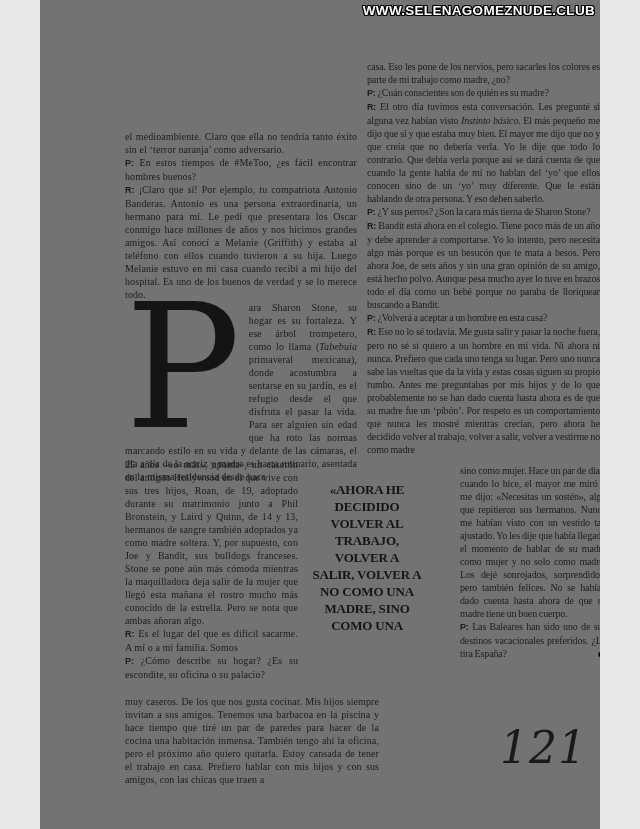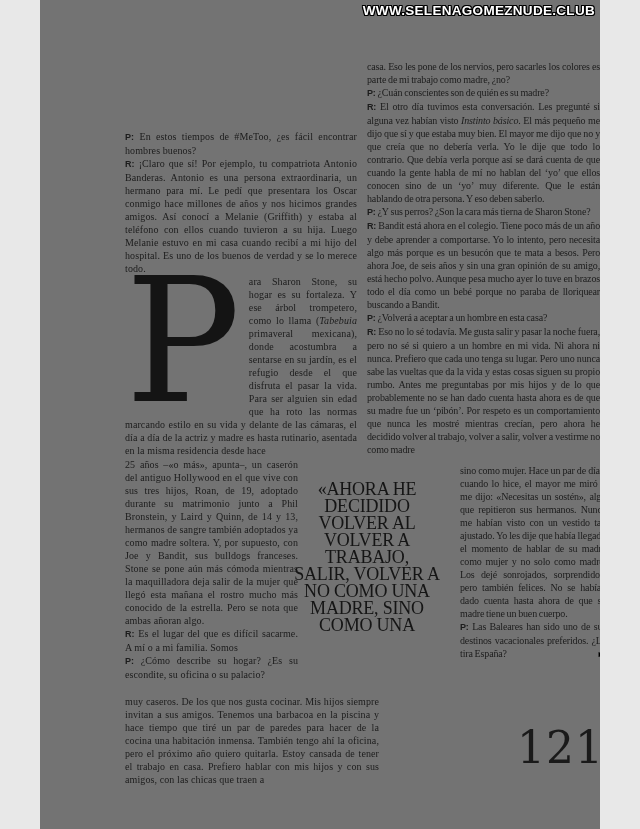--- a/index.html
+++ b/index.html
@@ -28,43 +28,44 @@
   .b1{left:327px;top:60px;width:233px;}
   .b2{left:420px;top:464px;width:146px;}
   .feature{margin-top:11px;}
   .dropcap{
     float:left;font-family:"DejaVu Serif",serif;font-weight:400;
     font-size:172px;line-height:.75;margin:2px 8px 0 0;color:#141414;
   }
   
   .pq{
     position:absolute;left:254px;top:481px;width:146px;
-    text-align:center;font-family:"Liberation Serif",serif;font-weight:400;
-    font-size:18px;line-height:17px;letter-spacing:-.2px;color:#151515;
+    text-align:center;font-family:"Liberation Serif",serif;font-weight:700;
+    font-size:13px;line-height:17px;letter-spacing:-.2px;color:#151515;
   }
   
   .pageno{
-    position:absolute;left:477px;top:726px;
+    position:absolute;left:460px;top:726px;
     font-family:"DejaVu Serif",serif;font-size:44px;line-height:1;
-    letter-spacing:1px;color:#1a1a1a;
+    letter-spacing:1px;color:#1a1a1a;font-style:italic;
   }
   .p-rel{position:relative;}
   .arrow{
     position:absolute;right:0;bottom:1px;
     font-family:"DejaVu Sans",sans-serif;font-size:10px;line-height:10px;color:#000;
   }
 </style>
 </head>
 <body>
 
 <div class="page">
 
   <div class="wm">WWW.SELENAGOMEZNUDE.CLUB</div>
 
   <div class="tb colA a1">
+    <p>el medioambiente. Claro que ella no tendría tanto éxito sin el ‘terror naranja’ como adversario.</p>
     <p><span class="qp">P:</span><span> En estos tiempos de #MeToo, ¿es fácil encontrar hombres buenos?</span></p>
     <p><span class="qp">R:</span><span> ¡Claro que sí! Por ejemplo, tu compatriota Antonio Banderas. Antonio es una persona extraordinaria, un hermano para mí. Le pedí que presentara los Oscar conmigo hace millones de años y nos hicimos grandes amigos. Así conocí a Melanie (Griffith) y estaba al teléfono con ellos cuando tuvieron a su hija. Luego Melanie estuvo en mi casa cuando recibí a mi hijo del hospital. Es uno de los buenos de verdad y se lo merece todo.</span></p>
     <p class="feature"><span class="dropcap">P</span><span>ara Sharon Stone, su hogar es su fortaleza. Y ese árbol trompetero, como lo llama (</span><i>Tabebuia</i><span> primaveral mexicana), donde acostumbra a sentarse en su jardín, es el refugio desde el que disfruta el pasar la vida. Para ser alguien sin edad que ha roto las normas marcando estilo en su vida y delante de las cámaras, el día a día de la actriz y madre es hasta rutinario, asentada en la misma residencia desde hace</span></p>
   </div>
 
   <div class="tb colA a2">
     <p>25 años –«o más», apunta–, un caserón del antiguo Hollywood en el que vive con sus tres hijos, Roan, de 19, adoptado durante su matrimonio junto a Phil Bronstein, y Laird y Quinn, de 14 y 13, hermanos de sangre también adoptados ya como madre soltera. Y, por supuesto, con Joe y Bandit, sus bulldogs franceses. Stone se pone aún más cómoda mientras la maquilladora deja salir de la mujer que llegó esta mañana el rostro mucho más conocido de la estrella. Pero se nota que ambas añoran algo.</p>
     <p><span class="qp">R:</span><span> Es el lugar del que es difícil sacarme. A mí o a mi familia. Somos</span></p>
     <p><span class="qp">P:</span><span> ¿Cómo describe su hogar? ¿Es su escondite, su oficina o su palacio?</span></p>
   </div>
@@ -85,22 +86,22 @@
 
   <div class="tb colB b2">
     <p>sino como mujer. Hace un par de días, cuando lo hice, el mayor me miró y me dijo: «Necesitas un sostén», algo que repitieron sus hermanos. Nunca me habían visto con un vestido tan ajustado. Yo les dije que había llegado el momento de hablar de su madre como mujer y no solo como madre. Los dejé sonrojados, sorprendidos, pero también felices. No se habían dado cuenta hasta ahora de que su madre tiene un buen cuerpo.</p>
     <p class="p-rel"><span class="qp">P:</span><span> Las Baleares han sido uno de sus destinos vacacionales preferidos. ¿Le tira España?</span><span class="arrow">►</span></p>
   </div>
 
   <div class="pq">
     <div>«AHORA HE</div>
     <div>DECIDIDO</div>
     <div>VOLVER AL</div>
+    <div>TRABAJO,</div>
     <div>VOLVER A</div>
-    <div>TRABAJO,</div>
     <div>SALIR, VOLVER A</div>
     <div>NO COMO UNA</div>
     <div>MADRE, SINO</div>
     <div>COMO UNA</div>
   </div>
 
   <div class="pageno">121</div>
 
 </div>
 

